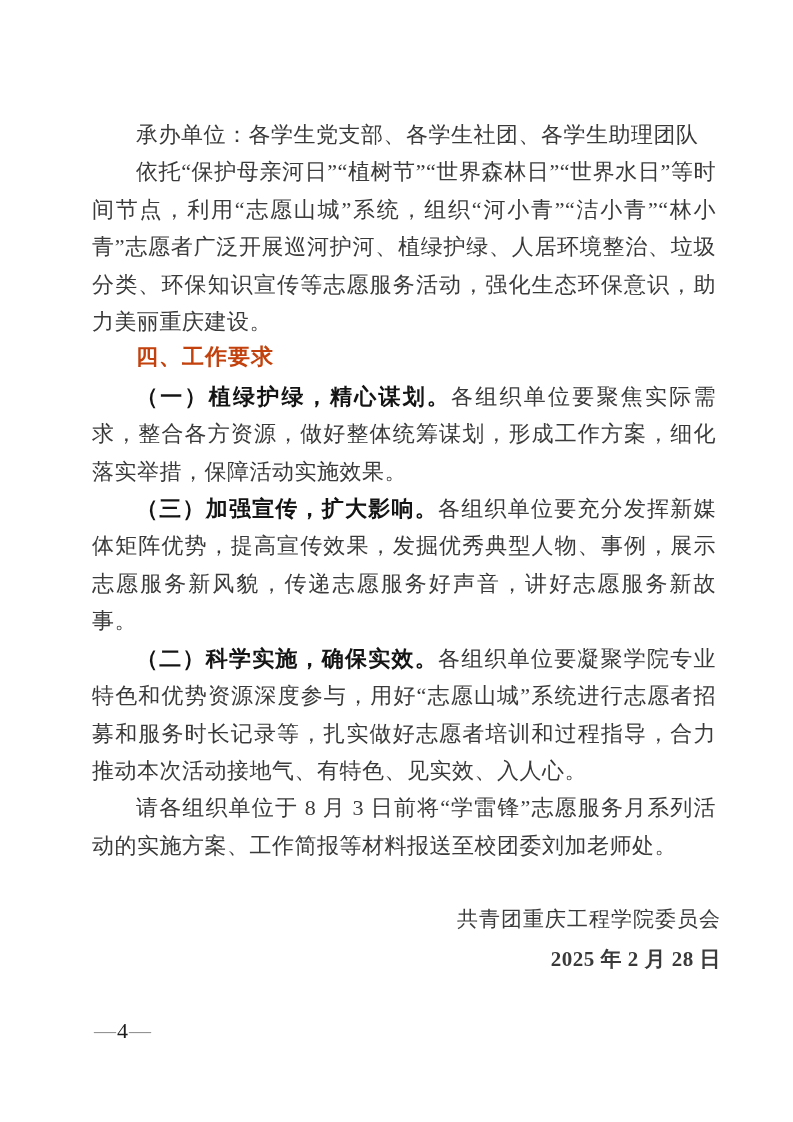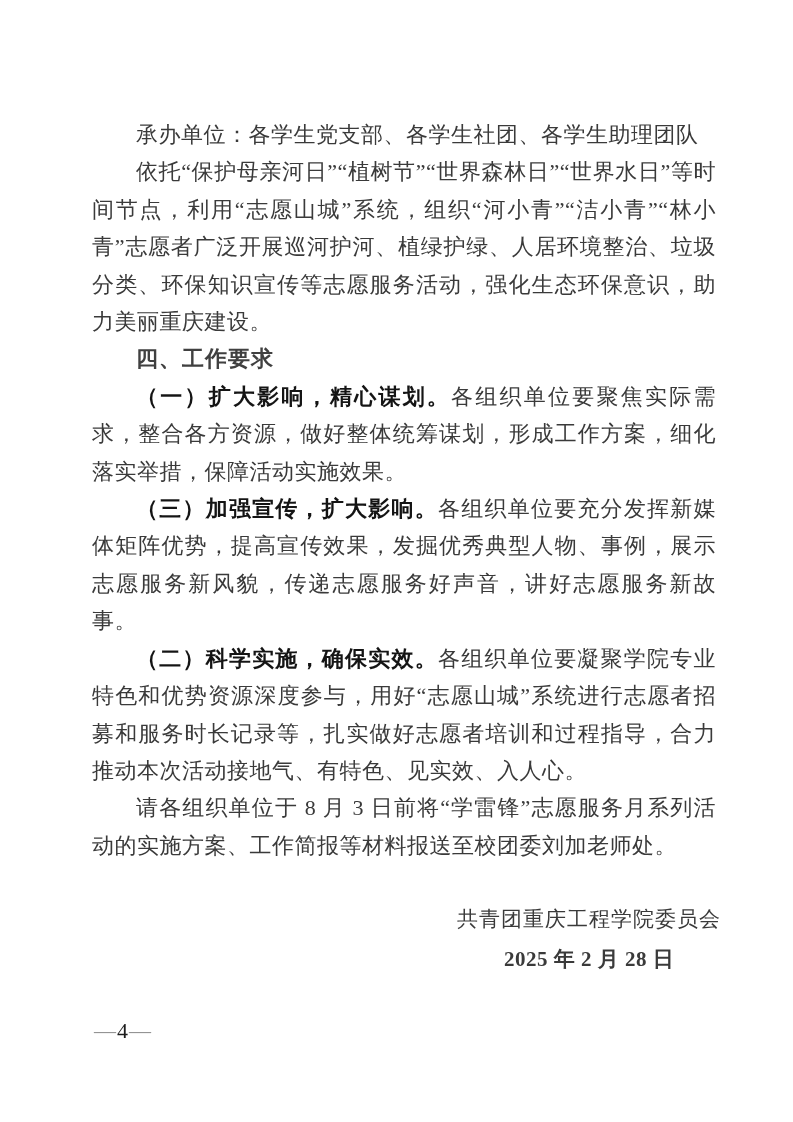--- a/index.html
+++ b/index.html
@@ -27,33 +27,33 @@
     text-align: justify;
     color: #3a3a3a;
     letter-spacing: 0.5px;
   }
   .doc-body p {
     margin: 0;
     text-indent: 2em;
   }
   .section-heading {
     font-weight: bold;
-    color: #404040;
-    font-family: Liberation Sans, sans-serif;
+    color: #c2410c;
+    font-family: Liberation Mono, monospace;
     letter-spacing: 1px;
   }
   .lead {
     font-weight: bold;
     color: #141414;
   }
   .signature-block {
     position: absolute;
     top: 899px;
     right: 72px;
-    text-align: center;
+    text-align: right;
     font-size: 21px;
     line-height: 40px;
     color: #3a3a3a;
     white-space: nowrap;
   }
   .issuer {
     letter-spacing: 1px;
   }
   .issue-date {
     letter-spacing: 0.5px;
@@ -82,21 +82,21 @@
 <div class="page">
 
   <div class="doc-body">
 
     <p>承办单位：各学生党支部、各学生社团、各学生助理团队</p>
 
     <p>依托“保护母亲河日”“植树节”“世界森林日”“世界水日”等时间节点，利用“志愿山城”系统，组织“河小青”“洁小青”“林小青”志愿者广泛开展巡河护河、植绿护绿、人居环境整治、垃圾分类、环保知识宣传等志愿服务活动，强化生态环保意识，助力美丽重庆建设。</p>
 
     <p class="section-heading">四、工作要求</p>
 
-    <p><span class="lead">（一）扩大影响，精心谋划。</span><span>各组织单位要聚焦实际需求，整合各方资源，做好整体统筹谋划，形成工作方案，细化落实举措，保障活动实施效果。</span></p>
+    <p><span class="lead">（一）植绿护绿，精心谋划。</span><span>各组织单位要聚焦实际需求，整合各方资源，做好整体统筹谋划，形成工作方案，细化落实举措，保障活动实施效果。</span></p>
 
     <p><span class="lead">（三）加强宣传，扩大影响。</span><span>各组织单位要充分发挥新媒体矩阵优势，提高宣传效果，发掘优秀典型人物、事例，展示志愿服务新风貌，传递志愿服务好声音，讲好志愿服务新故事。</span></p>
 
     <p><span class="lead">（二）科学实施，确保实效。</span><span>各组织单位要凝聚学院专业特色和优势资源深度参与，用好“志愿山城”系统进行志愿者招募和服务时长记录等，扎实做好志愿者培训和过程指导，合力推动本次活动接地气、有特色、见实效、入人心。</span></p>
 
     <p>请各组织单位于 8 月 3 日前将“学雷锋”志愿服务月系列活动的实施方案、工作简报等材料报送至校团委刘加老师处。</p>
 
   </div>
 
   <div class="signature-block">

